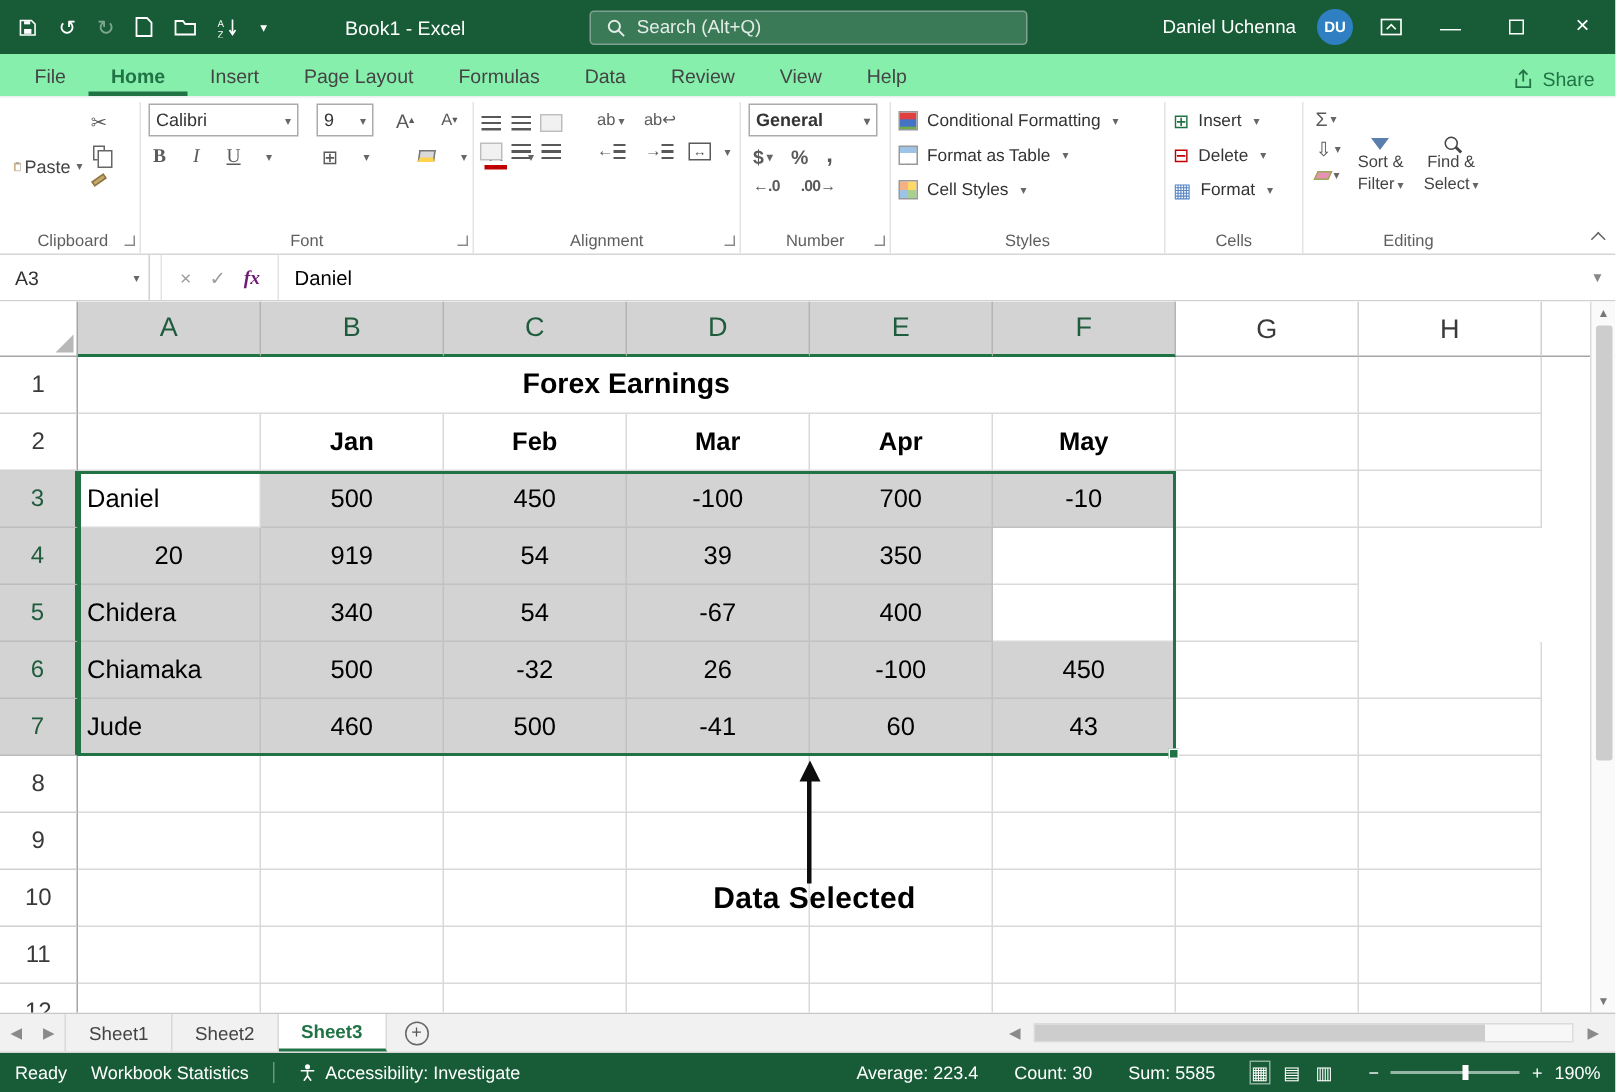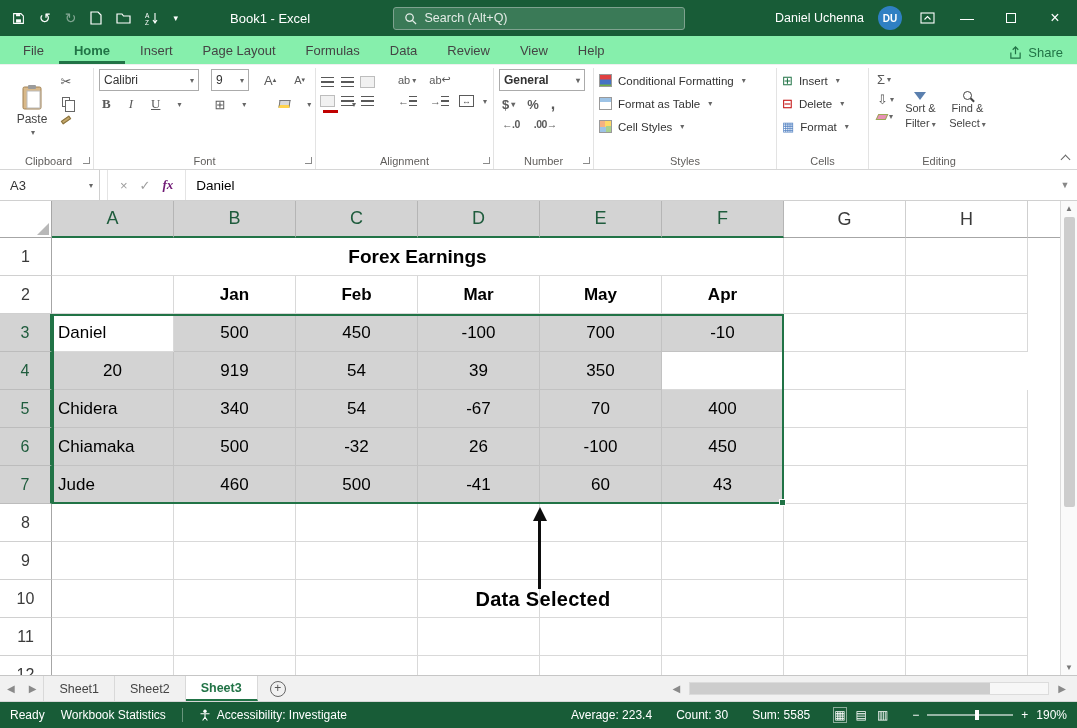--- a/index.html
+++ b/index.html
@@ -29,21 +29,21 @@
   
   .ribbon { height:105px; background:#fff; border-bottom:1px solid #d6d6d6; display:flex; padding:3px 2px 0 4px; flex:none; position:relative; }
   .rgroup { display:flex; flex-direction:column; border-right:1px solid #e3e3e3; padding:1px 5px 0 5px; position:relative; flex:none; }
   .rg-body { flex:1; display:flex; }
   .rg-label { height:17px; display:flex; align-items:center; justify-content:center; font-size:11px; color:#605e5c; }
   .launcher { position:absolute; right:3px; bottom:5px; width:7px; height:7px; border-right:1.4px solid #8a8a8a; border-bottom:1.4px solid #8a8a8a; }
   .dd { font-size:8px; color:#666; margin-left:2px; }
   .icbtn { display:inline-flex; align-items:center; justify-content:center; color:#5a5a5a; font-size:13px; padding:1px 3px; }
   .vrule { width:1px; background:#e3e3e3; margin:2px 3px; }
 
-  .paste-btn { width:46px; display:flex; flex-direction:column; align-items:center; justify-content:center; gap:2px; font-size:12px; color:#444; }
+  .paste-btn { width:46px; display:flex; flex-direction:row; align-items:center; justify-content:center; gap:2px; font-size:12px; color:#444; }
   .clipboard-svg { width:22px; height:26px; }
   .clip-col { display:flex; flex-direction:column; justify-content:flex-start; gap:6px; padding-top:4px; }
   .copy-sq { position:relative; width:8px; height:10px; border:1px solid #666; background:#fff; margin:0 3px; }
   .copy-sq::before { content:""; position:absolute; left:2px; top:2px; width:8px; height:10px; border:1px solid #666; background:#fff; }
   .brush { width:10px; height:4px; background:#c5a86a; border:1px solid #8a7340; transform:rotate(-35deg); margin:3px; }
 
   .fcol { display:flex; flex-direction:column; gap:4px; width:100%; }
   .frow { display:flex; align-items:center; gap:12px; }
   .combo { border:1px solid #ababab; height:22px; display:flex; align-items:center; justify-content:space-between; padding:0 4px; font-size:12px; color:#333; background:#fff; }
   .w-font { width:100px; }
@@ -458,22 +458,22 @@
     <div class="cell"></div>
     <div class="cell"></div>
   </div>
 
   <div class="srow">
     <div class="rh">2</div>
     <div class="cell"></div>
     <div class="cell boldc">Jan</div>
     <div class="cell boldc">Feb</div>
     <div class="cell boldc">Mar</div>
+    <div class="cell boldc">Apr</div>
     <div class="cell boldc">May</div>
-    <div class="cell boldc">Apr</div>
     <div class="cell"></div>
     <div class="cell"></div>
   </div>
 
   <div class="srow">
     <div class="rh sel">3</div>
     <div class="cell left activec">Daniel</div>
     <div class="cell selbg">500</div>
     <div class="cell selbg">450</div>
     <div class="cell selbg">-100</div>
@@ -493,21 +493,20 @@
     <div class="cell"></div>
     <div class="cell"></div>
   </div>
 
   <div class="srow">
     <div class="rh sel">5</div>
     <div class="cell left selbg">Chidera</div>
     <div class="cell selbg">340</div>
     <div class="cell selbg">54</div>
     <div class="cell selbg">-67</div>
-    <div class="cell selbg">70</div>
     <div class="cell selbg">400</div>
     <div class="cell"></div>
     <div class="cell"></div>
   </div>
 
   <div class="srow">
     <div class="rh sel">6</div>
     <div class="cell left selbg">Chiamaka</div>
     <div class="cell selbg">500</div>
     <div class="cell selbg">-32</div>

